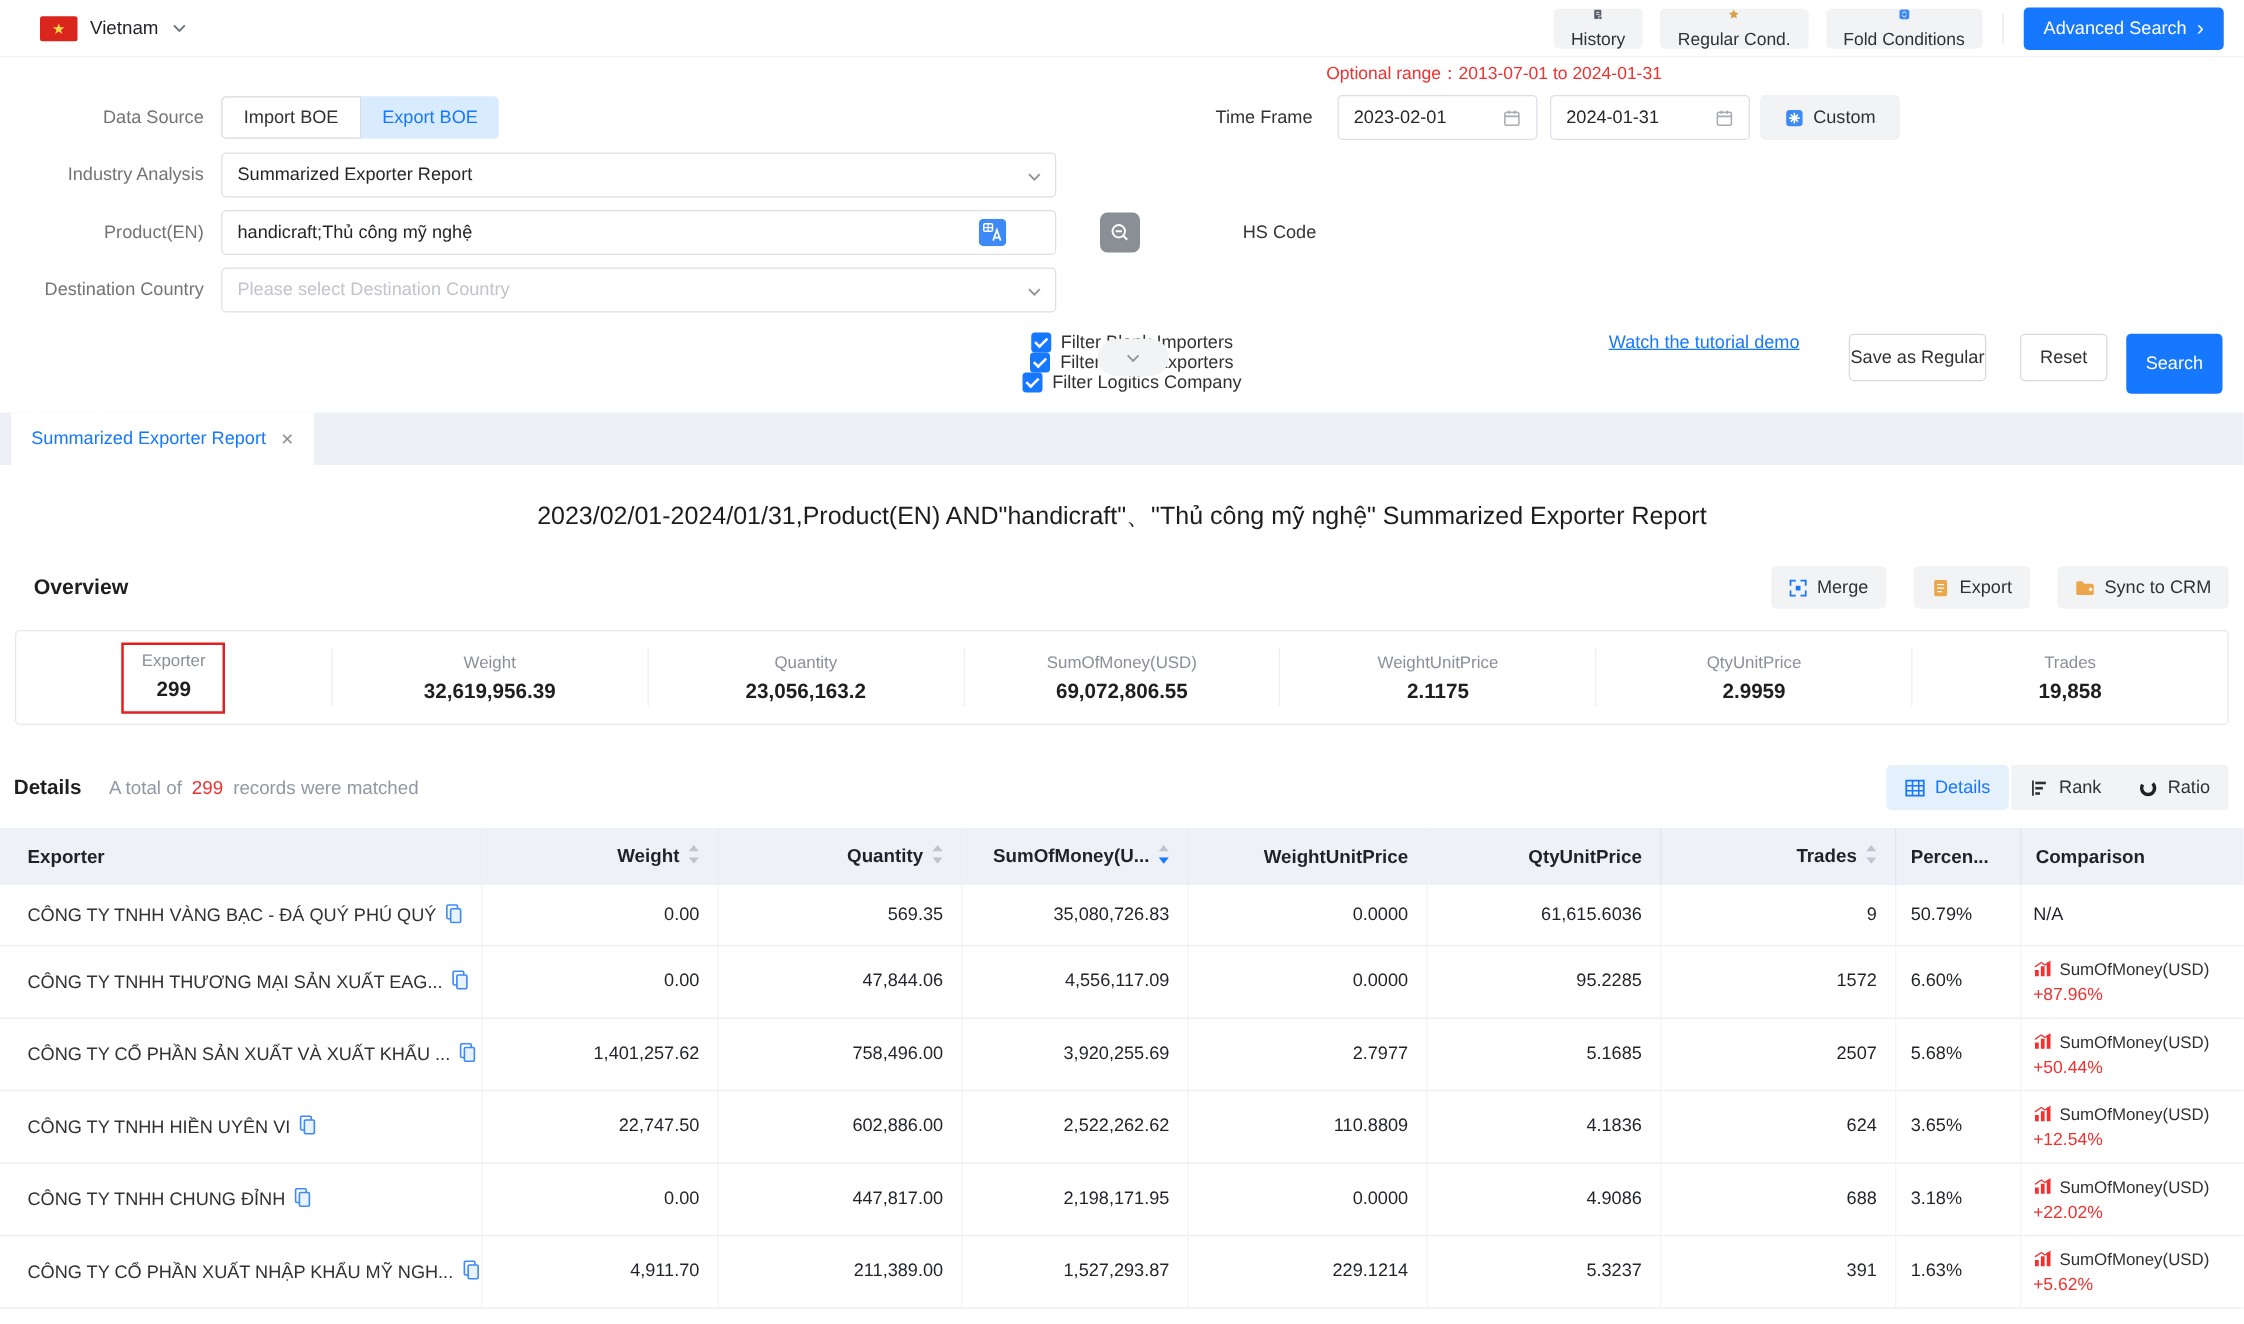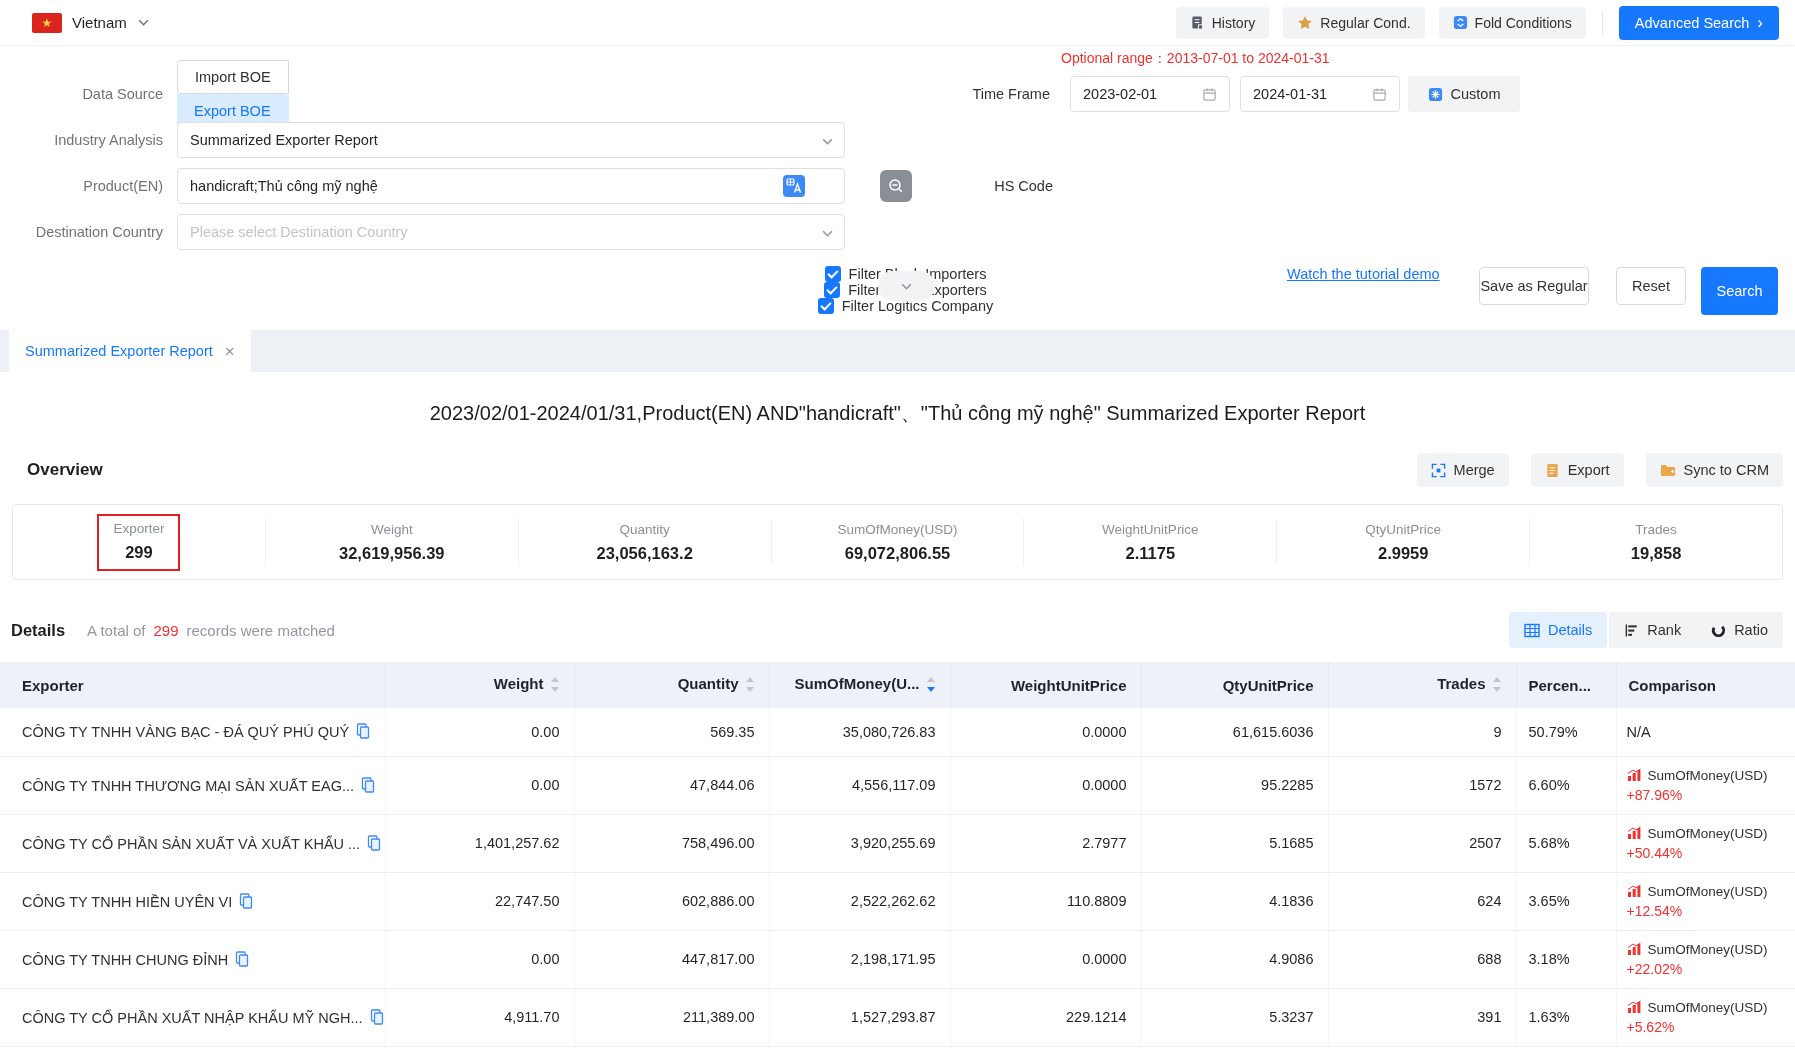--- a/index.html
+++ b/index.html
@@ -8,21 +8,21 @@
 
   
   .topbar { height:46px; display:flex; align-items:center; padding:0 16px;
     border-bottom:1px solid #eef0f3; background:#fff; }
   .country { display:flex; align-items:center; gap:10px; margin-left:16px; cursor:pointer; }
   .flag { width:30px; height:20px; background:#da251d; border-radius:2px;
     display:flex; align-items:center; justify-content:center; color:#ffd54a; font-size:12px; }
   .country-name { font-size:15px; font-weight:500; color:#1f2329; }
   .topbar .spacer { flex:1; }
   .tb-btn { height:32px; display:flex; align-items:center; gap:7px; padding:0 14px;
-    background:#f2f3f5; border-radius:4px; font-size:14px; color:#303133; margin-left:14px; cursor:pointer; }
+    background:#f2f3f5; border-radius:4px; font-size:14px; color:#303133; margin-left:14px; cursor:pointer;flex-direction:column; }
   .tb-divider { width:1px; height:24px; background:#e3e5e8; margin-left:16px; }
   .adv-btn { height:34px; display:flex; align-items:center; gap:8px; padding:0 16px;
     background:#1677ff; color:#fff; border-radius:4px; font-size:14.5px; margin-left:16px; cursor:pointer; }
   .adv-btn .arrow { font-size:17px; line-height:1; }
 
   
   .form { position:relative; padding:28px 0 16px; background:#fff; }
   .optional-range { position:absolute; left:1061px; top:4px; color:#f23030; font-size:14px; }
   .frow { position:relative; height:40px; display:flex; align-items:center; margin-bottom:6px; }
   .frow.last { margin-top:14px; margin-bottom:0;flex-direction:column; }
@@ -161,21 +161,21 @@
     <span>Advanced Search</span>
     <span class="arrow">›</span>
   </div>
 </div>
 
 <div class="form">
   <div class="optional-range">Optional range：2013-07-01 to 2024-01-31</div>
 
   <div class="frow">
     <div class="flabel">Data Source</div>
-    <div style="display:flex;flex-direction:column;">
+    <div style="display:flex;">
       <div class="seg import">
           <span>Import BOE</span>
         </div>
       <div class="seg export">
           <span>Export BOE</span>
         </div>
     </div>
     <div class="tf-label">Time Frame</div>
     <div class="date-field d1">
       <div class="inputlike">

